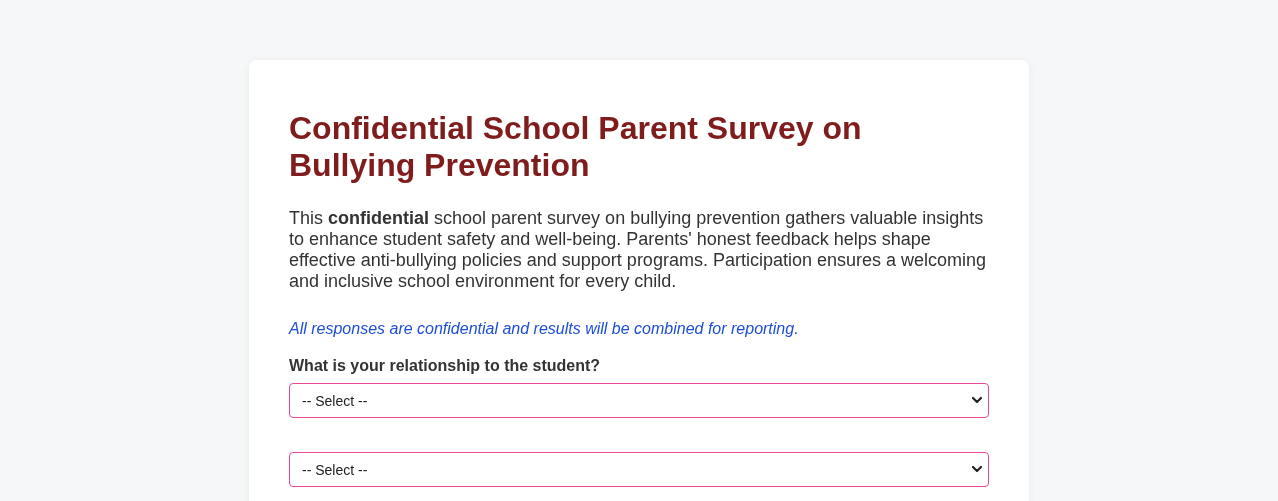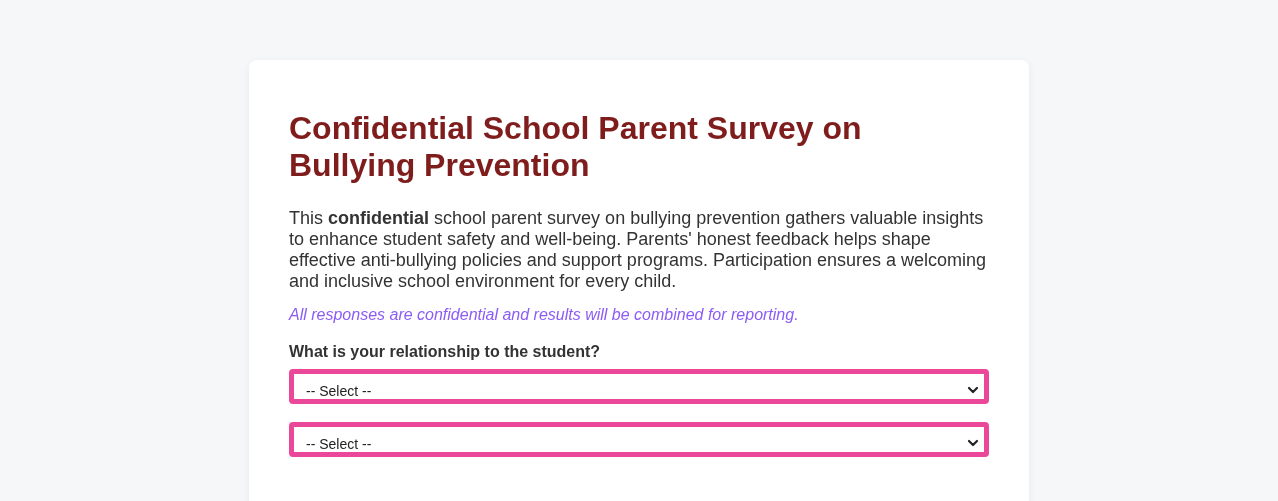--- a/index.html
+++ b/index.html
@@ -24,47 +24,47 @@
       padding: 50px 40px 40px 40px;
     }
     h1 {
       margin: 0 0 24px 0;
       font-size: 32px;
       line-height: 37px;
       font-weight: bold;
       color: #7f1d1d;
     }
     .intro {
-      margin: 0 0 13px 0;
+      margin: 0 0 27px 0;
       font-size: 18px;
       line-height: 21px;
       color: #333333;
     }
     .intro b { font-weight: bold; }
     .note {
       margin: 0 0 17px 0;
       font-size: 16px;
       line-height: 20px;
       font-style: italic;
-      color: #8b5cf6;
+      color: #1d4ed8;
     }
-    .field { margin-bottom: 18px; }
+    .field { margin-bottom: 34px; }
     .field label {
       display: block;
       font-size: 16px;
       font-weight: bold;
       color: #333333;
       margin-bottom: 8px;
       line-height: 19px;
     }
     .select-wrap {
       position: relative;
       width: 700px;
       height: 35px;
-      border: 5px solid #ec4899;
+      border: 1px solid #ec4899;
       border-radius: 4px;
       box-sizing: border-box;
       background: #ffffff;
     }
     .select-wrap .value {
       position: absolute;
       left: 12px;
       top: 9px;
       font-size: 14px;
       color: #222222;

